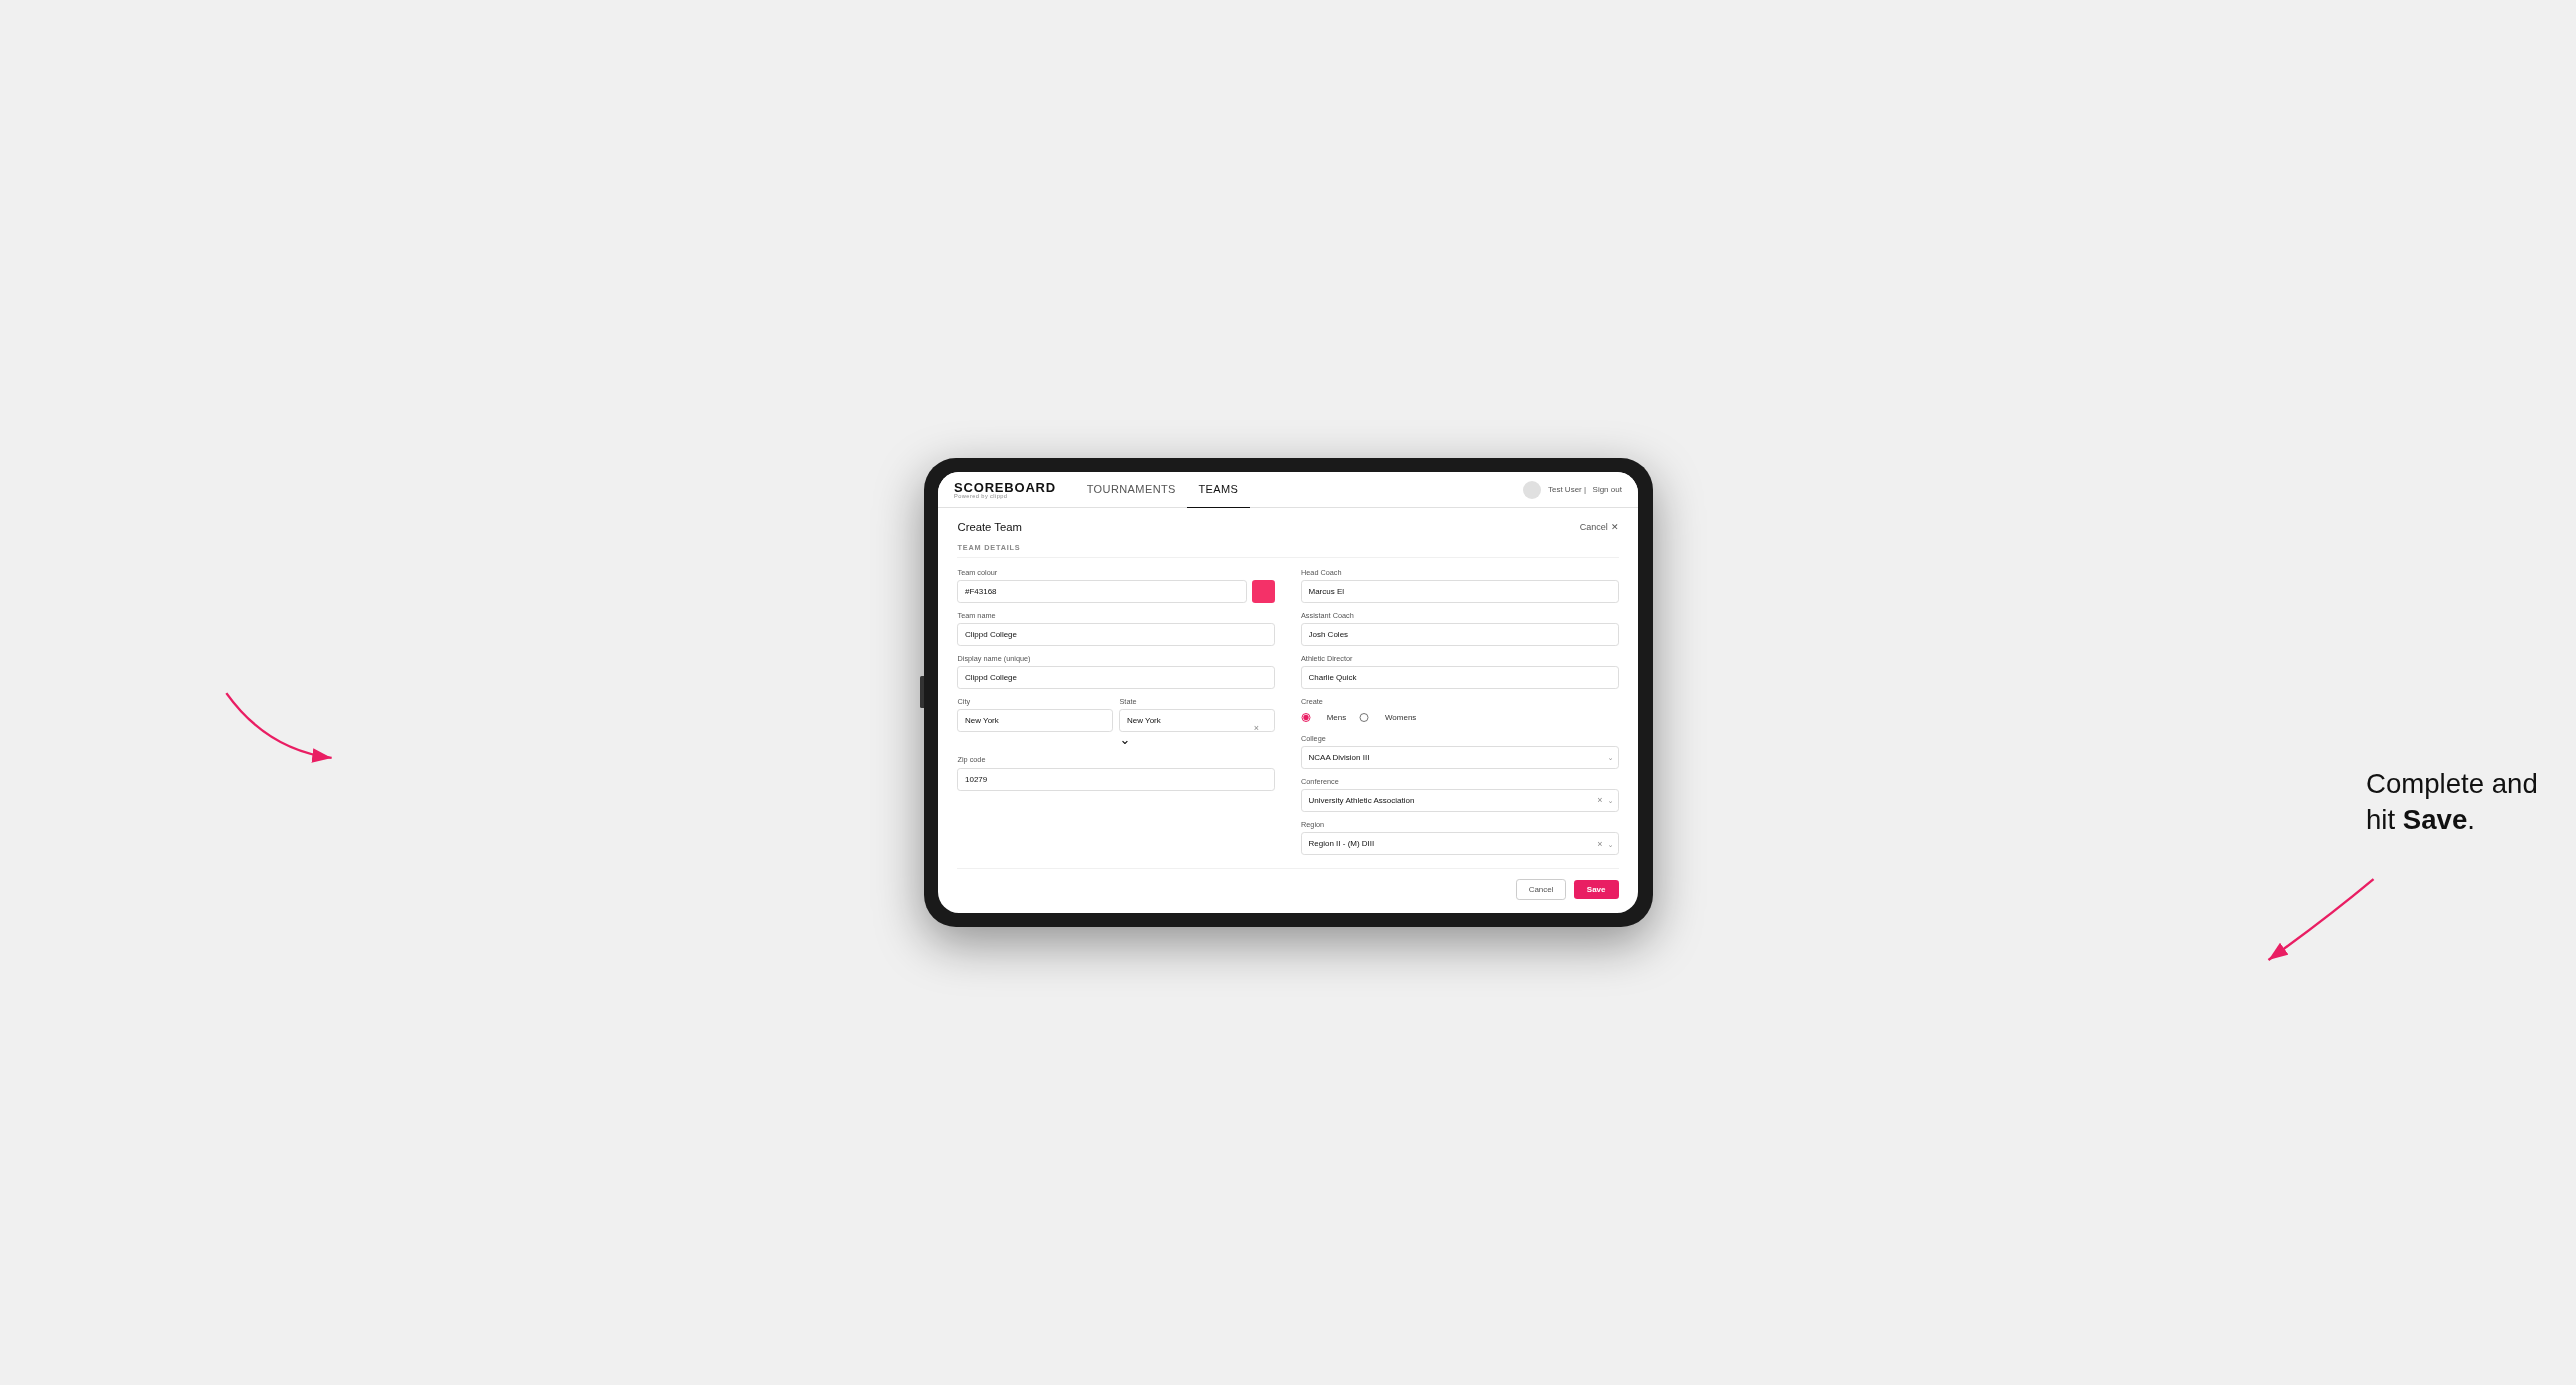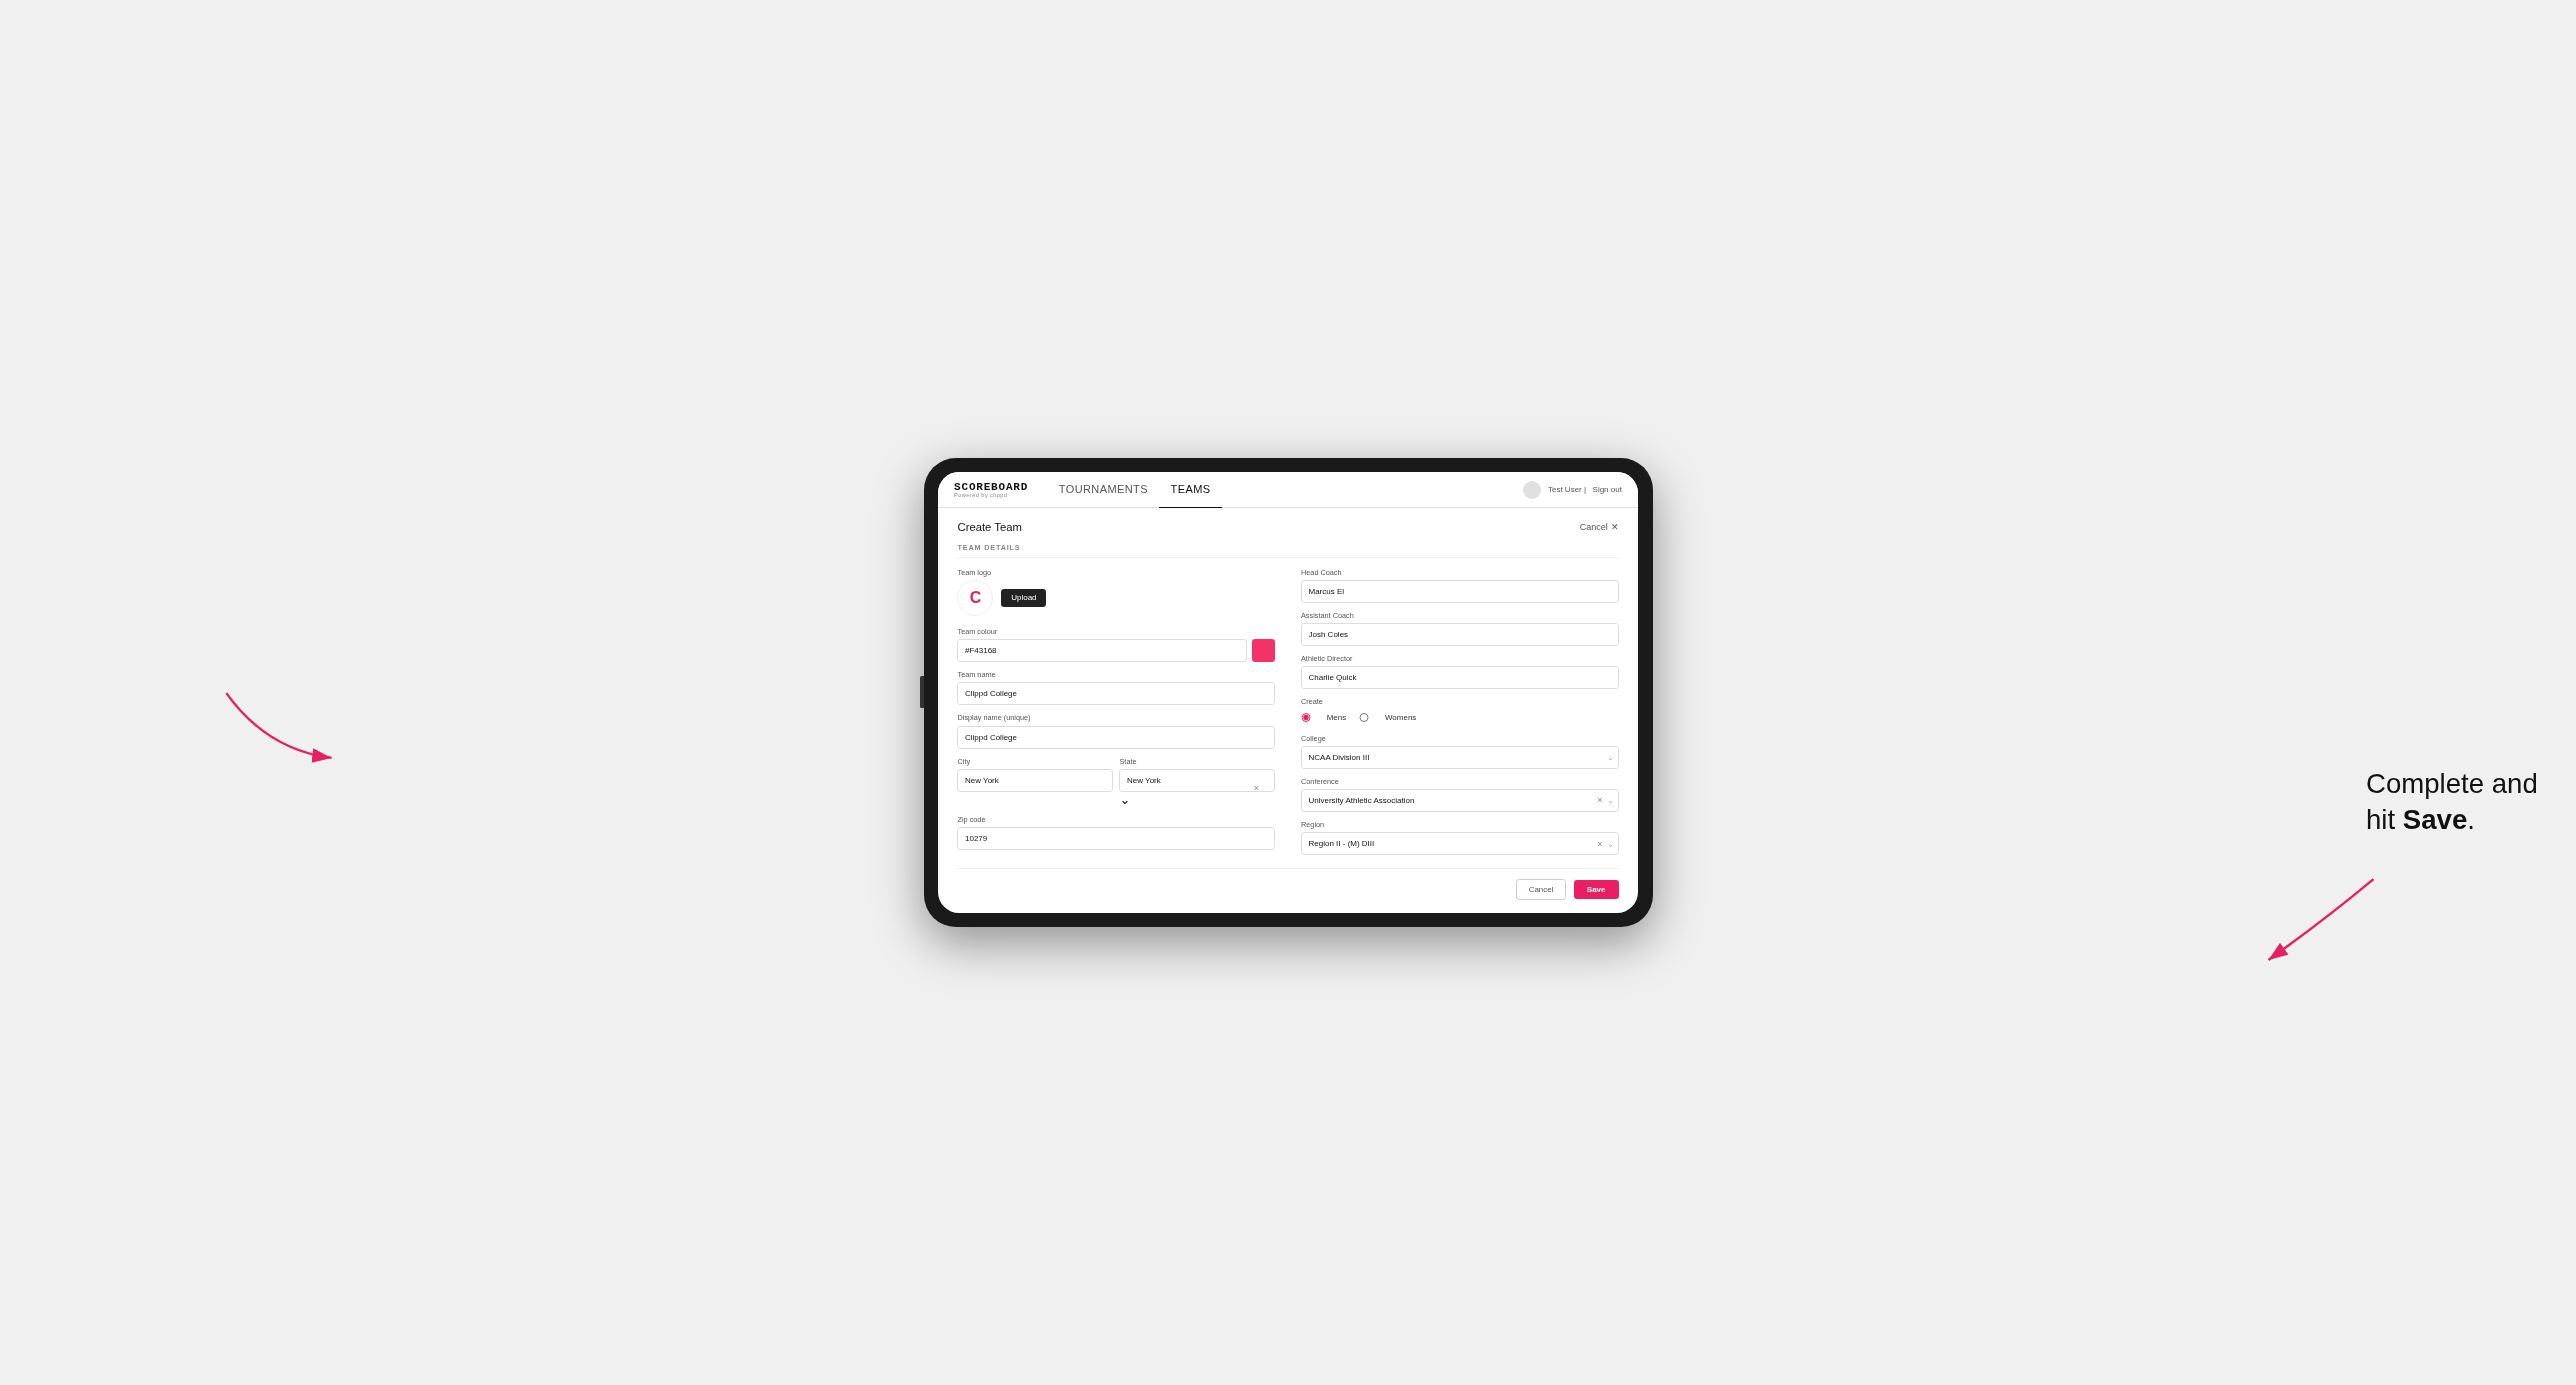--- a/index.html
+++ b/index.html
@@ -49,26 +49,25 @@
     }
 
     .nav-logo {
       display: flex;
       flex-direction: column;
       line-height: 1;
       margin-right: 19.4px;
     }
 
     .nav-logo-title {
-      font-size: 11px;
+      font-size: 13px;
       font-weight: 800;
       color: #111;
       letter-spacing: 0.8px;
       text-transform: uppercase;
-      font-family: Liberation Mono, monospace;
     }
 
     .nav-logo-sub {
       font-size: 5.7px;
       color: #888;
       letter-spacing: 0.4px;
     }
 
     .nav-tabs {
       display: flex;
@@ -432,29 +431,20 @@
             <span>✕</span>
           </div>
         </div>
 
         <div class="section-header">TEAM DETAILS</div>
 
         <div class="form-grid">
 
           <div class="form-col">
 
-            <div class="form-group">
-              <label class="form-label">Team logo</label>
-              <div class="logo-area">
-                <div class="logo-circle">
-                  <span>C</span>
-                </div>
-                <button class="upload-btn">Upload</button>
-              </div>
-            </div>
 
             <div class="form-group">
               <label class="form-label">Team colour</label>
               <div class="color-input-row">
                 <input type="text" class="form-input" value="#F43168" style="">
                 <div class="color-swatch"></div>
               </div>
             </div>
 
             <div class="form-group">

